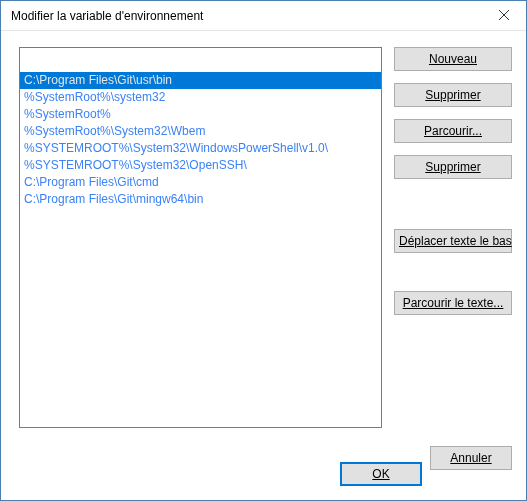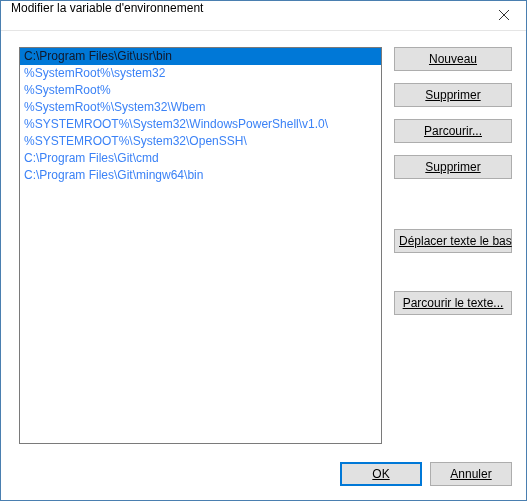--- a/index.html
+++ b/index.html
@@ -5,21 +5,21 @@
   * { box-sizing: border-box; }
   html, body { margin: 0; padding: 0; font-family: "Segoe UI", Tahoma, sans-serif; font-size: 12px; background: #fff; }
   .window {
     width: 527px; height: 501px;
     border: 1px solid #4a7fb0;
     background: #fff;
     display: flex; flex-direction: column;
   }
   .titlebar {
     height: 30px;
-    display: flex; align-items: flex-start;
+    display: flex; align-items: center;
     padding: 0 0 0 10px;
     background: #fff;
     border-bottom: 1px solid #e5e5e5;
   }
   .titlebar .title { flex: 1; font-size: 12px; color: #000; }
   .titlebar .close {
     width: 45px; height: 30px;
     display: flex; align-items: center; justify-content: center;
     color: #333;
   }
@@ -41,21 +41,22 @@
     height: 17px;
     line-height: 17px;
     padding: 0 4px;
     white-space: nowrap;
     overflow: hidden;
     font-size: 12px;
     color: #3b82f6;
   }
   .listbox .row.selected {
     background: #0078d7;
-    color: #0f172a;
+    color: #e5e5e5;
+    margin-top: 24px;
   }
   .sidebtns {
     width: 118px;
     display: flex; flex-direction: column;
   }
   .btn {
     height: 24px;
     background: #e1e1e1;
     border: 1px solid #adadad;
     font-family: inherit;
@@ -69,21 +70,21 @@
   .gap-s { height: 12px; }
   .gap-m { height: 38px; }
 
   .footer {
     display: flex;
     justify-content: flex-end;
     gap: 8px;
     padding: 8px 14px 14px 14px;
   }
   .footer .btn { width: 82px; }
-  .footer .btn.primary { border: 2px solid #0078d7; background: #e1e1e1; line-height: 18px; }
+  .footer .btn.primary { border: 2px solid #0078d7; background: #e1e1e1; line-height: 18px; margin-top: 16px; }
 </style>
 </head>
 <body>
 
 <div class="window">
 
   <div class="titlebar">
     <div class="title">Modifier la variable d'environnement</div>
     <div class="close">
       <span>

